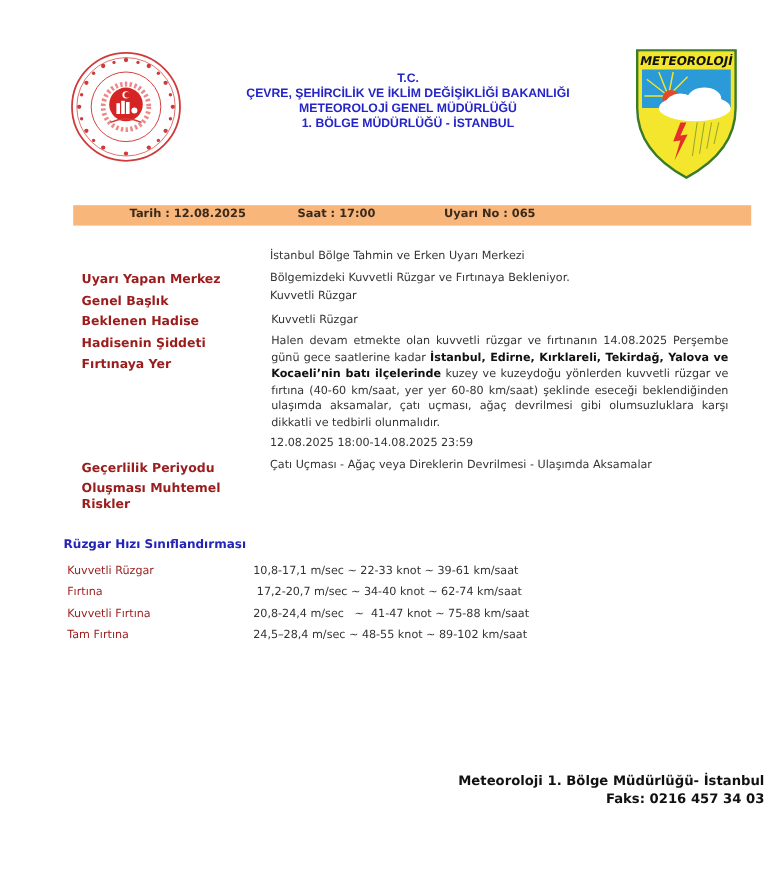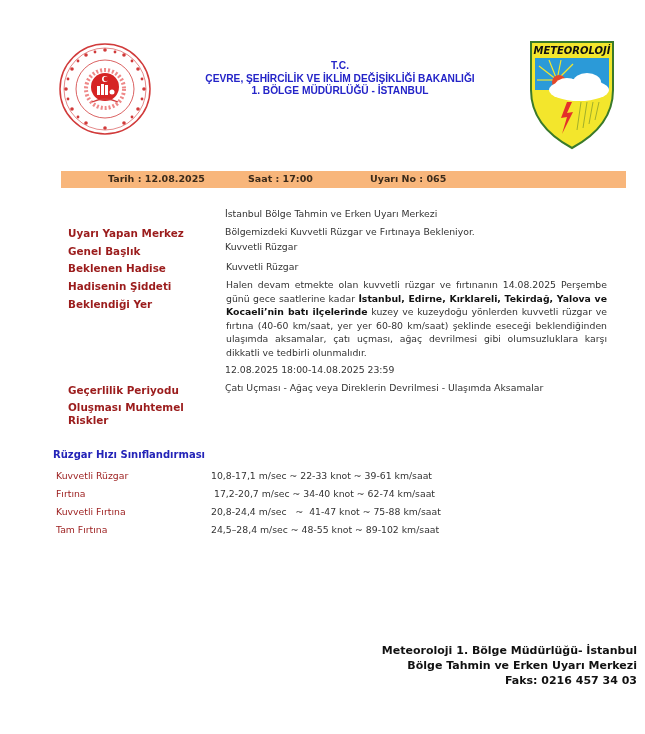--- a/index.html
+++ b/index.html
@@ -78,20 +78,21 @@
       <circle cx="54" cy="50" r="2.5" fill="#fff"></circle>
     <circle cx="47" cy="37" r="3" fill="#fff"></circle>
       <circle cx="48" cy="37" r="2.4" fill="#d62424"></circle>
     <path d="M34 60 Q47 54 60 60" stroke="#d13a3a" fill="none" stroke-width="1.3"></path>
   </svg>
 </div>
 
 <div class="header-text">
   <div>T.C.</div>
   <div>ÇEVRE, ŞEHİRCİLİK VE İKLİM DEĞİŞİKLİĞİ BAKANLIĞI</div>
+  <div>METEOROLOJİ GENEL MÜDÜRLÜĞÜ</div>
   <div>1. BÖLGE MÜDÜRLÜĞÜ - İSTANBUL</div>
 </div>
 
 <div class="logo-right">
   <svg width="86" height="110" viewBox="0 0 86 110">
     <path d="M2 2 H84 V50 Q84 86 43 108 Q2 86 2 50 Z" fill="#f3e62c" stroke="#3a7a2a" stroke-width="2"></path>
     <path d="M6 18 H80 V50 H6 Z" fill="#2b9ad8"></path>
     <rect x="4" y="3" width="78" height="14" fill="#f3e62c"></rect>
     <text x="43" y="14" text-anchor="middle" font-family="DejaVu Sans, sans-serif" font-weight="bold" font-size="10" fill="#111">METEOROLOJİ</text>
     <g stroke="#f3e62c" stroke-width="1.2">
@@ -126,21 +127,21 @@
 
 <div class="field lbl" style="top:225px">Genel Başlık</div>
 <div class="field val" style="top:226px">Bölgemizdeki Kuvvetli Rüzgar ve Fırtınaya Bekleniyor.</div>
 
 <div class="field lbl" style="top:242px">Beklenen Hadise</div>
 <div class="field val" style="top:241px">Kuvvetli Rüzgar</div>
 
 <div class="field lbl" style="top:260px">Hadisenin Şiddeti</div>
 <div class="field val" style="top:261px; left:226px">Kuvvetli Rüzgar</div>
 
-<div class="field lbl" style="top:278px">Beklendiği Yer</div>
+<div class="field lbl" style="top:278px">Fırtınaya Yer</div>
 <div class="para"><span>Halen devam etmekte olan kuvvetli rüzgar ve fırtınanın 14.08.2025 Perşembe günü gece saatlerine kadar </span><b>İstanbul, Edirne, Kırklareli, Tekirdağ, Yalova ve Kocaeli’nin batı ilçelerinde</b><span> kuzey ve kuzeydoğu yönlerden kuvvetli rüzgar ve fırtına (40-60 km/saat, yer yer 60-80 km/saat) şeklinde eseceği beklendiğinden ulaşımda aksamalar, çatı uçması, ağaç devrilmesi gibi olumsuzluklara karşı dikkatli ve tedbirli olunmalıdır.</span></div>
 
 <div class="field lbl" style="top:364px">Geçerlilik Periyodu</div>
 <div class="field val" style="top:364px">12.08.2025 18:00-14.08.2025 23:59</div>
 
 <div class="field lbl" style="top:381px; width:130px; line-height:13px">Oluşması Muhtemel Riskler</div>
 <div class="field val" style="top:382px">Çatı Uçması - Ağaç veya Direklerin Devrilmesi - Ulaşımda Aksamalar</div>
 
 <div class="class-title">Rüzgar Hızı Sınıflandırması</div>
 <div>
@@ -149,15 +150,14 @@
   <div class="cl-name" style="top:488px">Fırtına</div>
   <div class="cl-val" style="top:488px; left:214px">17,2-20,7 m/sec ~ 34-40 knot ~ 62-74 km/saat</div>
   <div class="cl-name" style="top:506px">Kuvvetli Fırtına</div>
   <div class="cl-val" style="top:506px; white-space:pre">20,8-24,4 m/sec   ~  41-47 knot ~ 75-88 km/saat</div>
   <div class="cl-name" style="top:524px">Tam Fırtına</div>
   <div class="cl-val" style="top:524px">24,5–28,4 m/sec ~ 48-55 knot ~ 89-102 km/saat</div>
 </div>
 
 <div class="footer">
   <div>Meteoroloji 1. Bölge Müdürlüğü- İstanbul</div>
-  <div>Bölge Tahmin ve Erken Uyarı Merkezi</div>
   <div>Faks: 0216 457 34 03</div>
 </div>
 
 </body></html>

